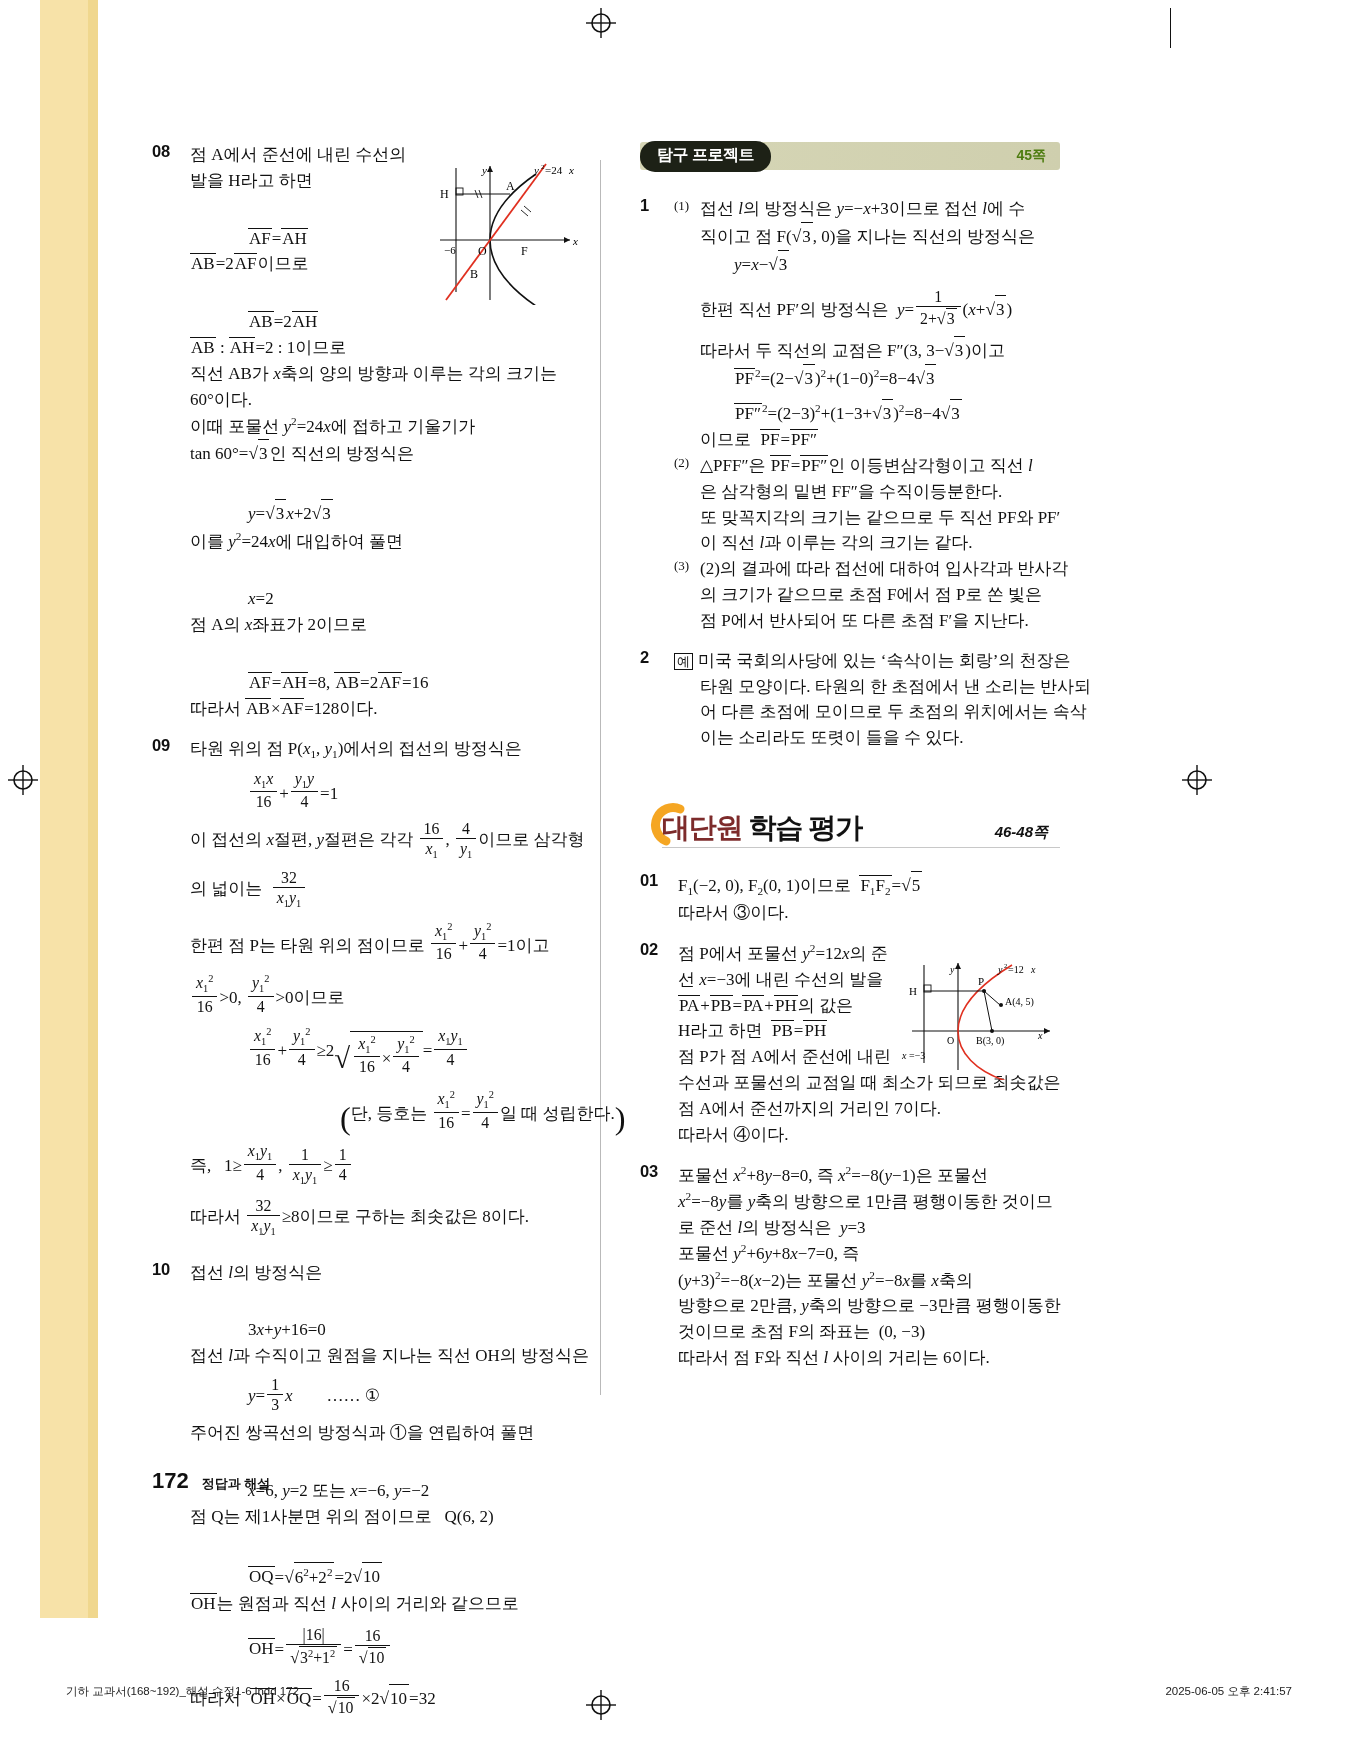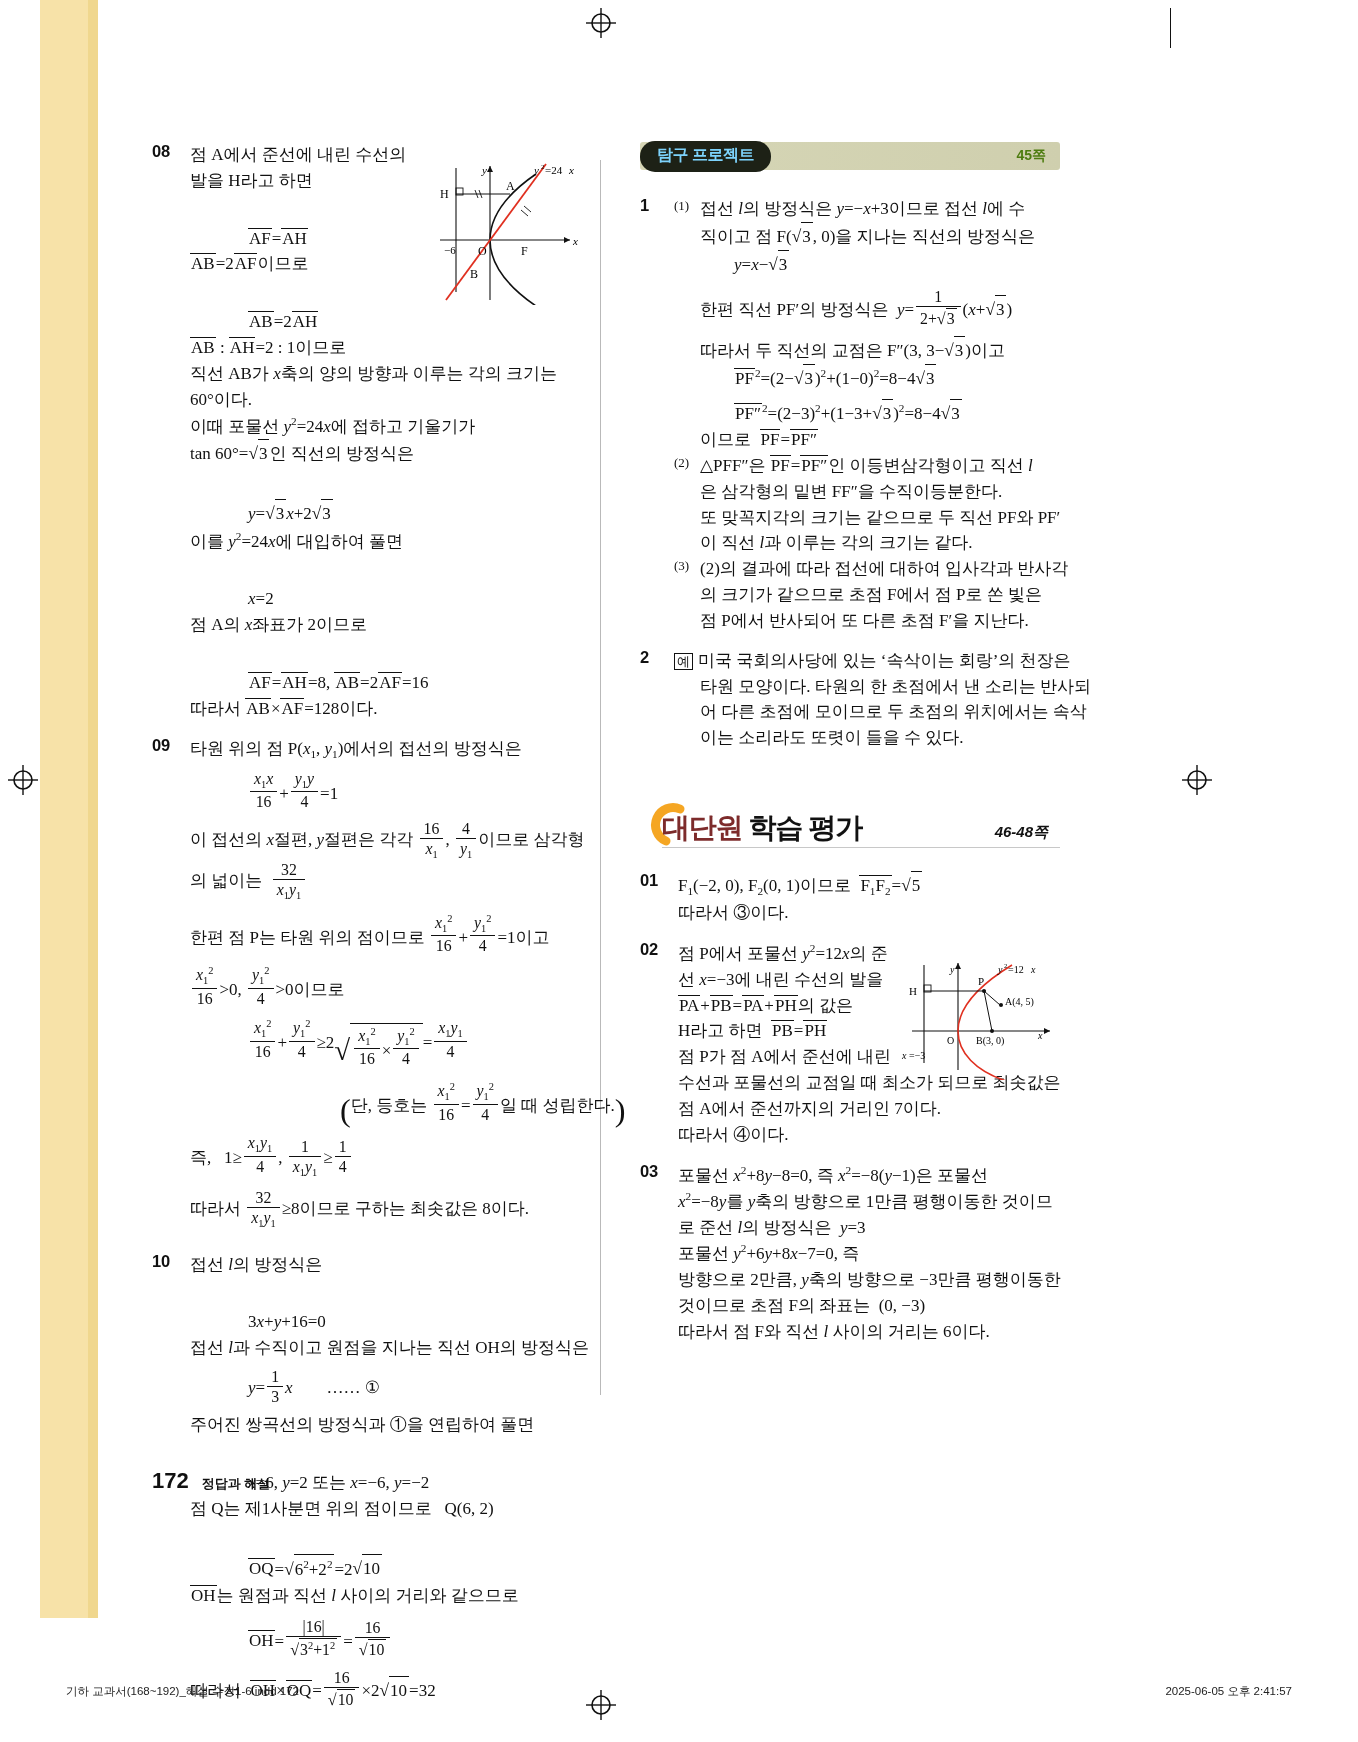--- a/index.html
+++ b/index.html
@@ -61,21 +61,21 @@
 
   
   .tanggu-wrap{position:relative;height:34px;margin-bottom:20px;}
   .tanggu-bg{
     position:absolute;left:0;top:0;right:0;height:28px;
     background:linear-gradient(to right,#d6d6b6,#cfcfae);
     border-radius:3px;
   }
   .tanggu-pill{
     position:absolute;left:0;top:-1px;
-    background:#1d2116;color:#7dd3fc;border-radius:15px;
+    background:#1d2116;color:#ffffff;border-radius:15px;
     padding:4px 17px 6px 17px;
     font-family:"Liberation Sans","DejaVu Sans",sans-serif;
     font-weight:bold;font-size:16px;letter-spacing:-.5px;
   }
   .tanggu-page{
     position:absolute;right:14px;top:5px;
     font-family:"Liberation Sans","DejaVu Sans",sans-serif;
     font-weight:bold;font-size:14px;color:#4d7c0f;
   }
 
@@ -179,21 +179,21 @@
     </div>
 
     <div class="prob" style="margin-top:14px;">
       <div class="pnum">09</div>
       <div class="pbody">
         <div class="ln">타원 위의 점 P(<i>x</i><span class="sb">1</span>, <i>y</i><span class="sb">1</span>)에서의 접선의 방정식은</div>
         <div class="ln ind2" style="margin-top:7px;">
           <span class="frac"><span class="num"><i>x</i><span class="sb">1</span><i>x</i></span><span class="den">16</span></span>+<span class="frac"><span class="num"><i>y</i><span class="sb">1</span><i>y</i></span><span class="den">4</span></span>=1
         </div>
         <div class="ln" style="margin-top:9px;">이 접선의 <i>x</i>절편, <i>y</i>절편은 각각 <span class="frac"><span class="num">16</span><span class="den"><i>x</i><span class="sb">1</span></span></span>, <span class="frac"><span class="num">4</span><span class="den"><i>y</i><span class="sb">1</span></span></span>이므로 삼각형</div>
-        <div class="ln" style="margin-top:1px;">의 넓이는 &nbsp;<span class="frac"><span class="num">32</span><span class="den"><i>x</i><span class="sb">1</span><i>y</i><span class="sb">1</span></span></span></div>
+        <div class="ln" style="margin-top:9px;">의 넓이는 &nbsp;<span class="frac"><span class="num">32</span><span class="den"><i>x</i><span class="sb">1</span><i>y</i><span class="sb">1</span></span></span></div>
         <div class="ln" style="margin-top:11px;">한편 점 P는 타원 위의 점이므로 <span class="frac"><span class="num"><i>x</i><span class="sb">1</span><span class="sup">2</span></span><span class="den">16</span></span>+<span class="frac"><span class="num"><i>y</i><span class="sb">1</span><span class="sup">2</span></span><span class="den">4</span></span>=1이고</div>
         <div class="ln" style="margin-top:11px;"><span class="frac"><span class="num"><i>x</i><span class="sb">1</span><span class="sup">2</span></span><span class="den">16</span></span>&gt;0, <span class="frac"><span class="num"><i>y</i><span class="sb">1</span><span class="sup">2</span></span><span class="den">4</span></span>&gt;0이므로</div>
         <div class="ln ind2" style="margin-top:11px;">
           <span class="frac"><span class="num"><i>x</i><span class="sb">1</span><span class="sup">2</span></span><span class="den">16</span></span>+<span class="frac"><span class="num"><i>y</i><span class="sb">1</span><span class="sup">2</span></span><span class="den">4</span></span>≥2<span class="bigsqrt"><span style="font-size:1.7em;vertical-align:-0.14em;">√</span><span style="border-top:1.2px solid #111;padding:2px 2px 0 2px;display:inline-block;"><span class="frac"><span class="num"><i>x</i><span class="sb">1</span><span class="sup">2</span></span><span class="den">16</span></span>×<span class="frac"><span class="num"><i>y</i><span class="sb">1</span><span class="sup">2</span></span><span class="den">4</span></span></span></span>=<span class="frac"><span class="num"><i>x</i><span class="sb">1</span><i>y</i><span class="sb">1</span></span><span class="den">4</span></span>
         </div>
         <div class="ln ind4" style="margin-top:9px;">
           <span class="paren-big">(</span>단, 등호는 <span class="frac"><span class="num"><i>x</i><span class="sb">1</span><span class="sup">2</span></span><span class="den">16</span></span>=<span class="frac"><span class="num"><i>y</i><span class="sb">1</span><span class="sup">2</span></span><span class="den">4</span></span>일 때 성립한다.<span class="paren-big">)</span>
         </div>
         <div class="ln" style="margin-top:11px;">즉, &nbsp; 1≥<span class="frac"><span class="num"><i>x</i><span class="sb">1</span><i>y</i><span class="sb">1</span></span><span class="den">4</span></span>, <span class="frac"><span class="num">1</span><span class="den"><i>x</i><span class="sb">1</span><i>y</i><span class="sb">1</span></span></span>≥<span class="frac"><span class="num">1</span><span class="den">4</span></span></div>
         <div class="ln" style="margin-top:11px;">따라서 <span class="frac"><span class="num">32</span><span class="den"><i>x</i><span class="sb">1</span><i>y</i><span class="sb">1</span></span></span>≥8이므로 구하는 최솟값은 8이다.</div>
@@ -333,20 +333,21 @@
       </div>
     </div>
 
     <div class="prob" style="margin-top:14px;">
       <div class="pnum">03</div>
       <div class="pbody">
         <div class="ln">포물선 <i>x</i><span class="sup">2</span>+8<i>y</i>−8=0, 즉 <i>x</i><span class="sup">2</span>=−8(<i>y</i>−1)은 포물선</div>
         <div class="ln"><i>x</i><span class="sup">2</span>=−8<i>y</i>를 <i>y</i>축의 방향으로 1만큼 평행이동한 것이므</div>
         <div class="ln">로 준선 <i>l</i>의 방정식은 &nbsp;<i>y</i>=3</div>
         <div class="ln">포물선 <i>y</i><span class="sup">2</span>+6<i>y</i>+8<i>x</i>−7=0, 즉</div>
+        <div class="ln">(<i>y</i>+3)<span class="sup">2</span>=−8(<i>x</i>−2)는 포물선 <i>y</i><span class="sup">2</span>=−8<i>x</i>를 <i>x</i>축의</div>
         <div class="ln">방향으로 2만큼, <i>y</i>축의 방향으로 −3만큼 평행이동한</div>
         <div class="ln">것이므로 초점 F의 좌표는 &nbsp;(0, −3)</div>
         <div class="ln">따라서 점 F와 직선 <i>l</i> 사이의 거리는 6이다.</div>
       </div>
     </div>
   </div>
 
   <div class="fig" style="left:900px;top:955px;">
     <svg width="165" height="125" viewBox="0 0 165 125">
 

